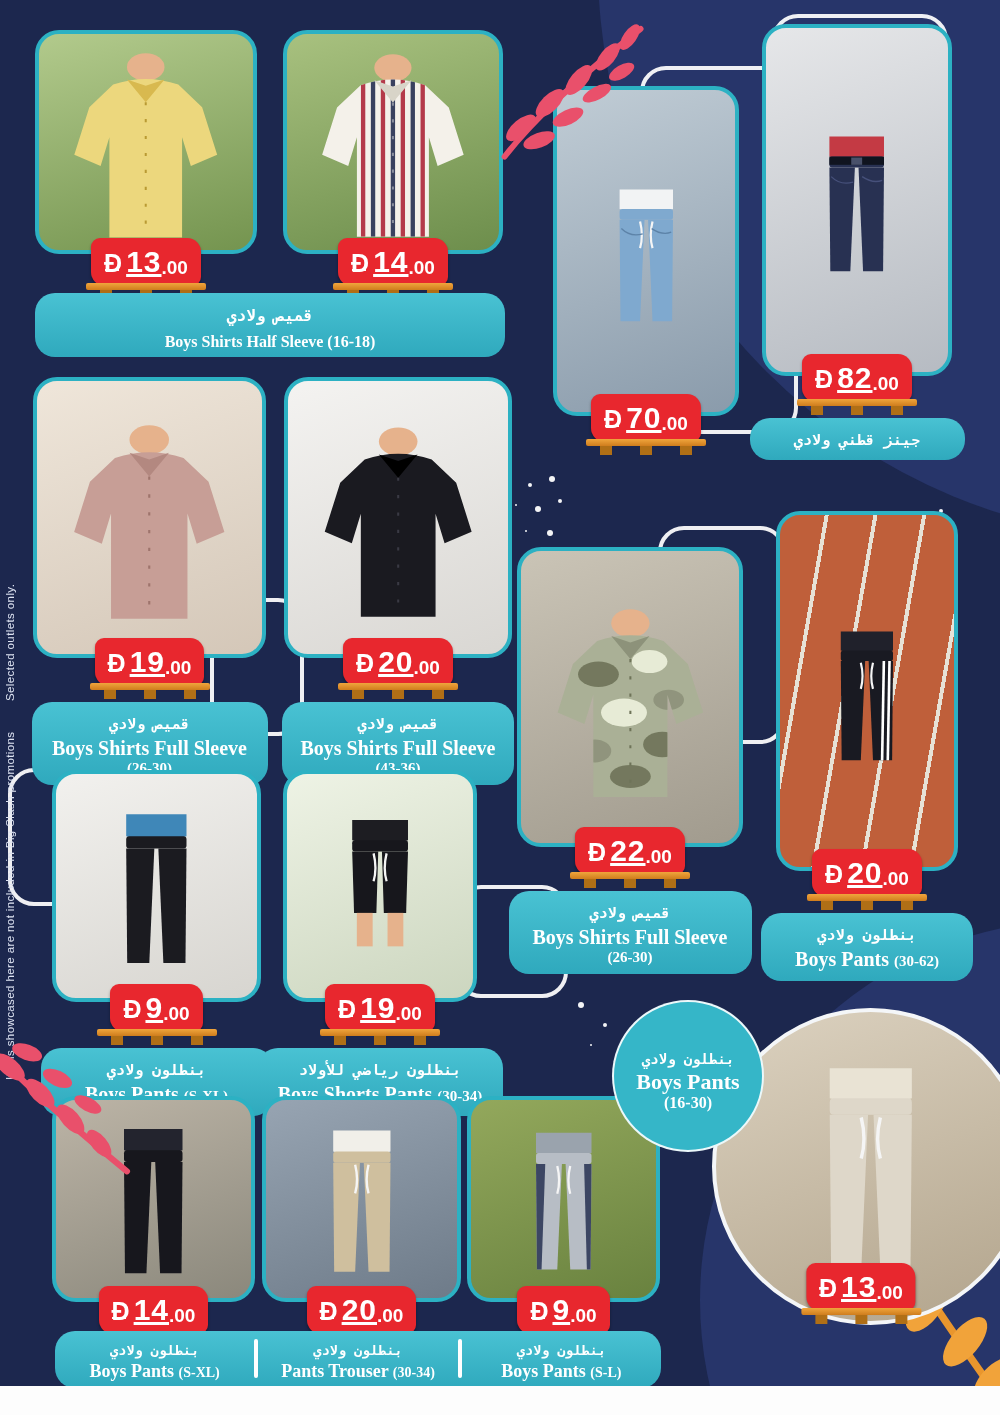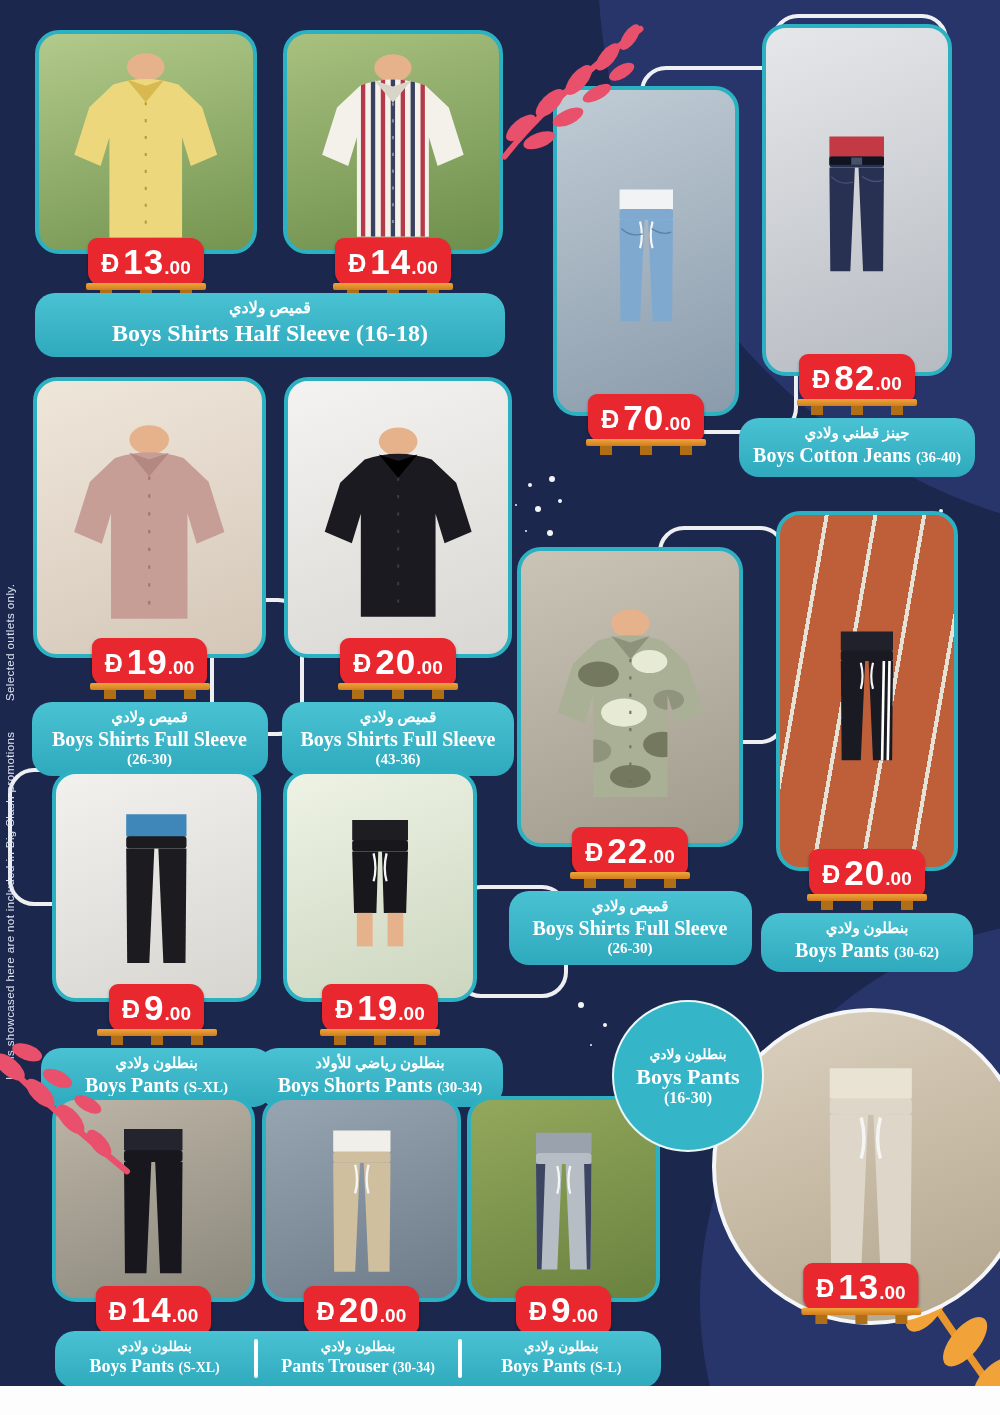--- a/index.html
+++ b/index.html
@@ -22,38 +22,38 @@
          display:flex;align-items:flex-end;justify-content:center;overflow:hidden;position:relative;}
   .photo svg{display:block;}
   .circle-photo{border-radius:50%;border:4px solid #f4f6f8;}
 
   
   .tagwrap{display:flex;flex-direction:column;align-items:center;z-index:3;position:relative;}
   .tag{background:#e8272e;border-radius:9px 14px 9px 14px;padding:1px 13px 3px 13px;height:44px;
        display:flex;align-items:flex-end;color:#fff;font-weight:bold;box-shadow:0 2px 3px rgba(0,0,0,.35);}
   .cur{font-size:25px;line-height:40px;position:relative;margin-right:4px;}
   .cur::after{content:"";position:absolute;left:4%;top:64%;width:78%;height:2.5px;background:#fff;}
-  .int{font-size:35px;line-height:42px;letter-spacing:1px;}
+  .int{font-size:30px;line-height:42px;letter-spacing:1px;text-decoration:underline;}
   .dec{font-size:19px;line-height:30px;}
   .bench{width:120px;height:17px;margin-top:-3px;position:relative;}
   .bench::before{content:"";position:absolute;left:0;right:0;top:0;height:7px;border-radius:2px;
                  background:linear-gradient(#f0a53c,#cf7d1d);}
   .bench::after{content:"";position:absolute;left:14px;top:7px;width:12px;height:9px;background:#b06f16;
                 box-shadow:40px 0 0 #b06f16,80px 0 0 #b06f16;}
 
   
   .banner{background:linear-gradient(#49c2d3,#2fa9bd);border-radius:20px;color:#fff;text-align:center;
           padding:5px 8px 8px 8px;margin-top:2px;box-sizing:border-box;z-index:2;}
-  .ar{font-family:Liberation Serif, serif;font-weight:bold;font-size:15px;line-height:20px;direction:rtl;}
+  .ar{font-family:Liberation Mono, monospace;font-weight:bold;font-size:15px;line-height:20px;direction:rtl;margin-top:9px;}
   .en{font-family:"Liberation Serif",serif;font-weight:bold;font-size:20px;line-height:24px;}
   .size{font-family:"Liberation Serif",serif;font-weight:bold;font-size:15px;}
 
   #row1-banner{position:absolute;left:35px;top:291px;width:470px;height:64px;border-radius:20px;}
   #row1-banner .ar{font-size:16px;}
-  #row1-banner .en{font-size:24px;line-height:30px;}
+  #row1-banner .en{font-size:16px;line-height:30px;}
 
   #bottom-banner{position:absolute;left:55px;top:1329px;width:606px;height:57px;display:flex;
                  align-items:stretch;padding:4px 0 6px 0;}
   #bottom-banner .sec{flex:1;display:flex;flex-direction:column;justify-content:center;}
   #bottom-banner .ar{font-size:13.5px;line-height:17px;}
   #bottom-banner .en{font-size:18px;line-height:22px;}
   #bottom-banner .size{font-size:14px;}
   .bdiv{width:4px;background:#fff;border-radius:2px;margin:4px 0;}
 
   #circle-badge{position:absolute;left:612px;top:1000px;width:152px;height:152px;border-radius:50%;
@@ -223,23 +223,22 @@
           </svg>
         </div>
         <div class="tagwrap" style="margin-top:-22px">
           <div class="tag">
             <span class="cur">Ð</span>
             <span class="int">82</span>
             <span class="dec">.00</span>
           </div>
           <div class="bench"></div>
         </div>
-        <div class="banner" style="width:236px">
+        <div class="banner" style="width:215px">
           <div class="ar">جينز قطني ولادي</div>
-          <div class="en"><span>Boys Cotton Jeans</span> <span class="size">(36-40)</span></div>
         </div>
       </div>
       <div class="card" style="left: 33px; top: 377px; width: 233px;">
         <div class="photo" style="height:281px;background:linear-gradient(160deg,#efe6da,#d4c7b8)">
           <svg viewBox="0 0 140 150" style="width:82%;height:94%">
             <defs>
               <clipPath id="clip4">
                 <path d="M44 24 Q70 15 96 24 L115 42 L127 80 L106 89 L99 66 L99 146 L41 146 L41 66 L34 89 L13 80 L25 42 Z"></path>
               </clipPath>
             </defs>

